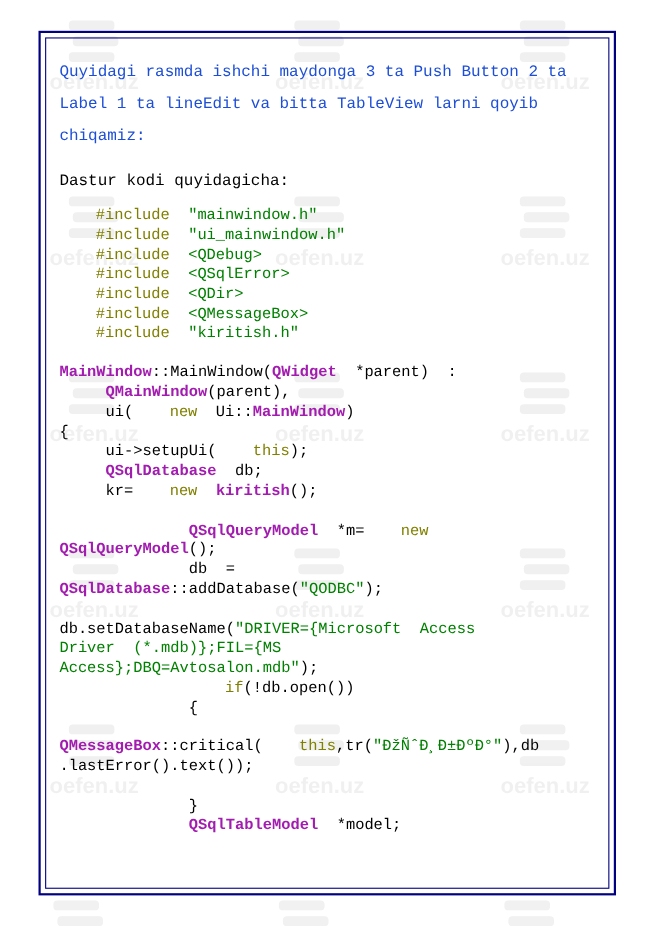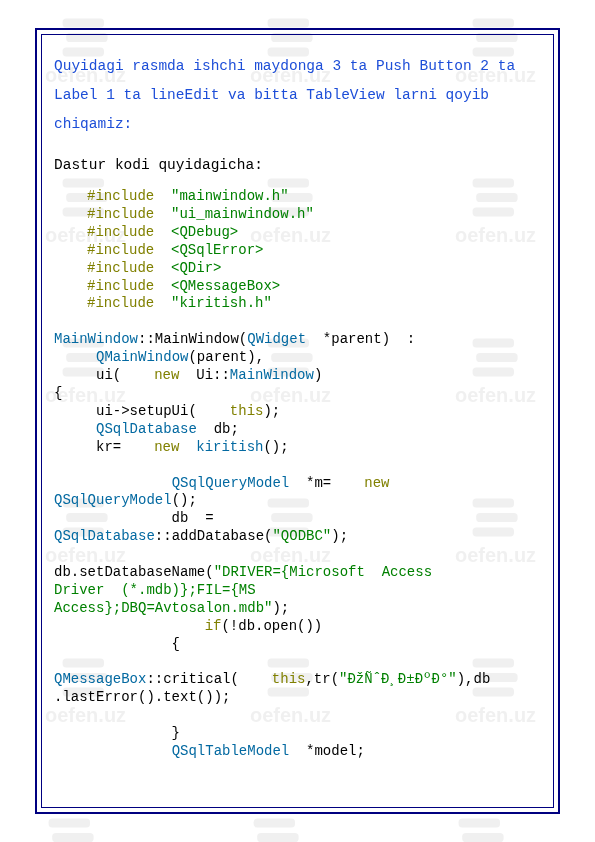--- a/index.html
+++ b/index.html
@@ -96,21 +96,21 @@
     .code-block {
       font-family: "Courier New", Courier, monospace;
       font-size: 14px;
       line-height: 1.28;
       white-space: pre;
       color: #000;
     }
     
     .cl-olive { color: #808000; margin-left: 33px; }
     .cl-green { color: #008000; }
-    .cl-purple { color: #0369a1; }
+    .cl-purple { color: #a21caf; font-weight: bold; }
     .cl-black { color: #000000; font-family: Liberation Mono, monospace; }
   </style>
 </head>
 <body>
 
 <div class="watermark">
 
 <div class="wm-item" style="left: 45px; top: -10px;">
       <svg class="wm-icon" viewBox="0 0 60 60" xmlns="http://www.w3.org/2000/svg">
   <path d="M 8 14 Q 4 14 4 18 L 4 20 Q 4 24 8 24 L 46 24 Q 50 24 50 20 L 50 18 Q 50 14 46 14 Z" fill="#888"></path>

